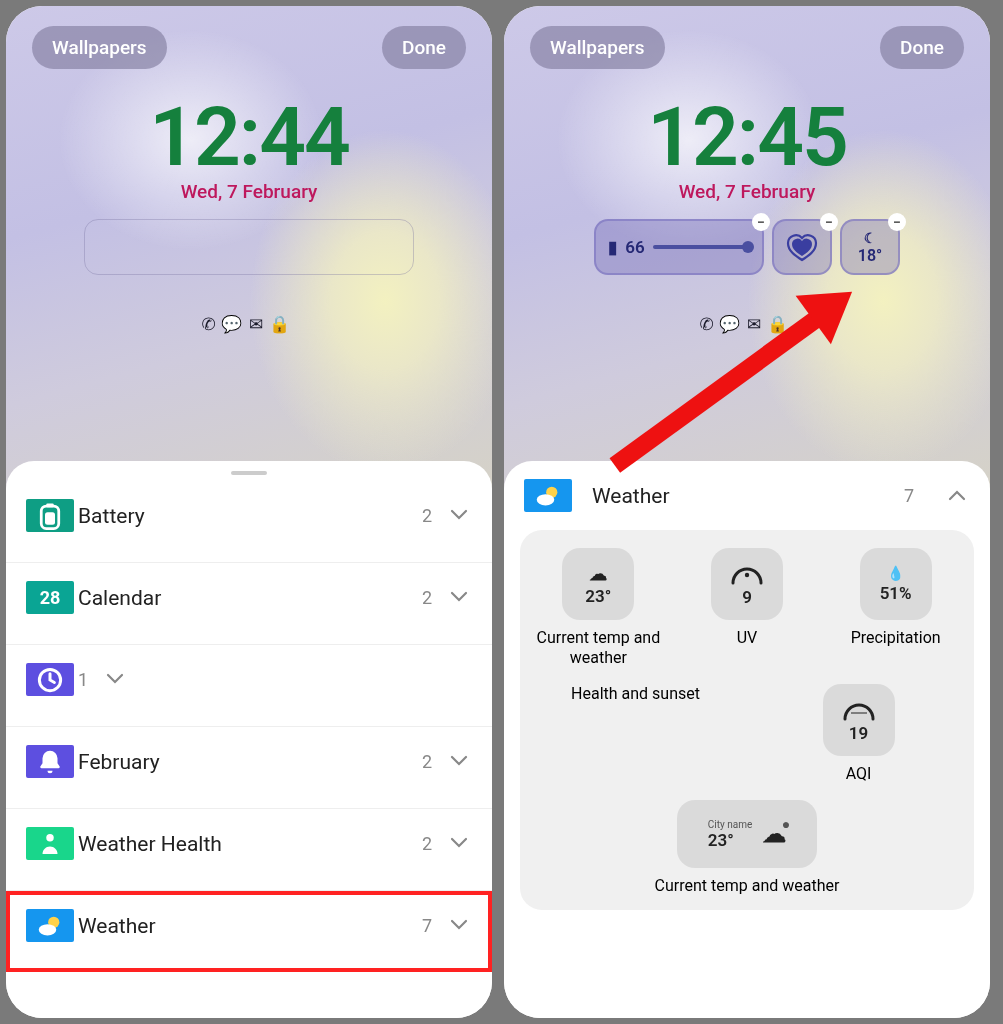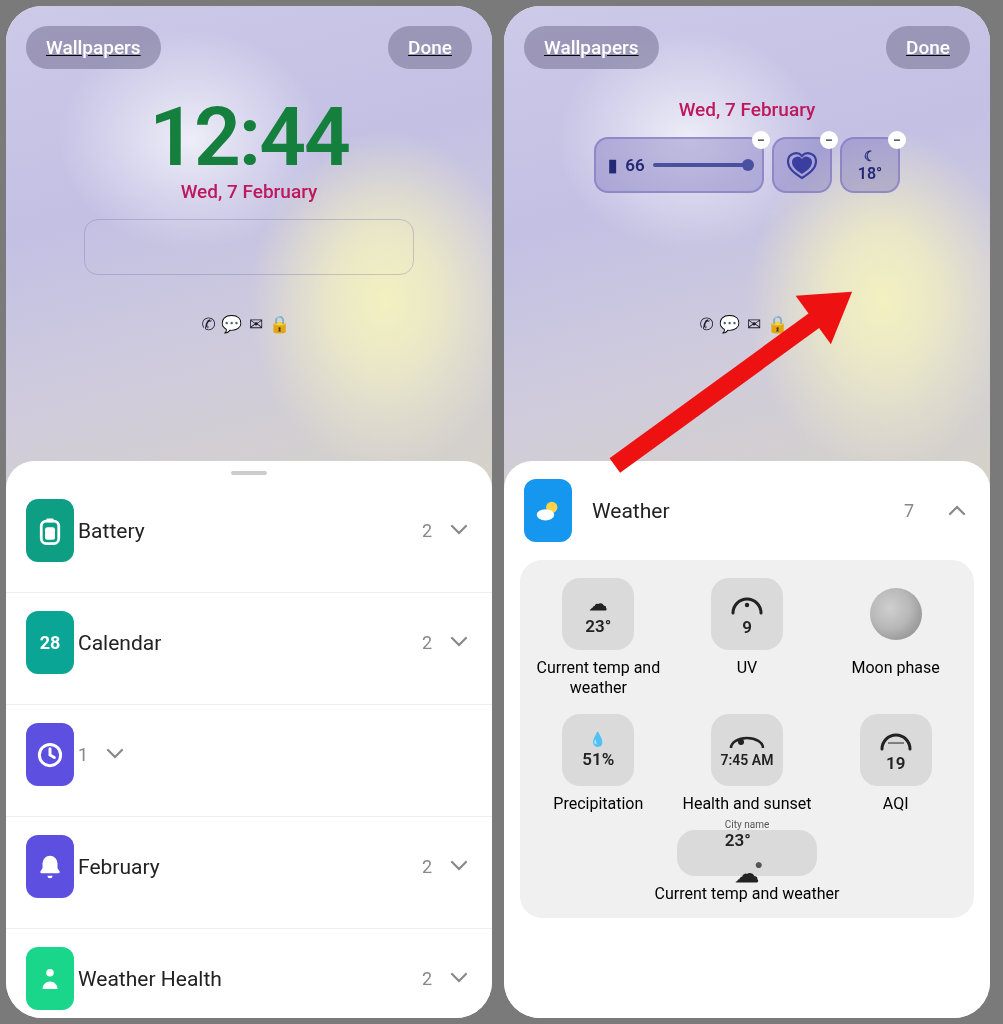--- a/index.html
+++ b/index.html
@@ -1,20 +1,20 @@
 <!DOCTYPE html>
 <html><head>
 <meta charset="utf-8">
 <style>
   *{box-sizing:border-box;margin:0;padding:0;font-family:-apple-system,BlinkMacSystemFont,"Segoe UI",Roboto,sans-serif;}
   body{background:#7a7a7a;width:1003px;height:1024px;overflow:hidden;display:flex;}
   .phone{position:relative;width:498px;height:1024px;background:#7a7a7a;padding:6px;}
   .phone-inner{position:relative;width:100%;height:100%;border-radius:36px;overflow:hidden;background:#fff;}
   .lockbg{position:absolute;top:0;left:0;right:0;height:53%;background:radial-gradient(ellipse 300px 380px at 78% 55%, #f3f1c0 0%, #eae7c8 18%, rgba(234,231,200,0) 45%), radial-gradient(ellipse 240px 200px at 38% 25%, rgba(255,255,255,.7) 0%, rgba(255,255,255,0) 55%), linear-gradient(165deg,#cdc9e8 0%,#c3c0e4 35%,#cfcbdd 60%,#d7d4c2 100%);}
-  .topbar{position:absolute;top:20px;left:0;right:0;display:flex;justify-content:space-between;padding:0 20px;z-index:5;text-decoration:underline;}
+  .topbar{position:absolute;top:20px;left:0;right:0;display:flex;justify-content:space-between;padding:0 26px;z-index:5;}
   .pill{background:rgba(130,126,160,.65);color:#fff;border:none;border-radius:22px;padding:10px 20px;font-size:19px;font-weight:500;cursor:pointer;}
   .clock-area{position:absolute;top:90px;left:0;right:0;text-align:center;z-index:4;}
   .clock-time{font-size:82px;font-weight:600;color:#15803d;letter-spacing:-2px;line-height:1;}
   .clock-date{font-size:19px;color:#be185d;margin-top:2px;font-weight:500;}
   .empty-slot{width:330px;height:56px;margin:16px auto 0;border:1.5px solid rgba(120,115,160,.35);border-radius:14px;}
   .widget-row{display:flex;gap:8px;justify-content:center;margin:16px auto 0;}
   .widget-chip{position:relative;background:rgba(110,100,180,.35);border-radius:14px;border:2px solid rgba(120,112,190,.6);height:56px;display:flex;align-items:center;justify-content:center;color:#252875;font-weight:600;}
   .widget-chip.large{width:170px;padding:0 12px;gap:8px;font-size:17px;}
   .widget-chip.small{width:60px;}
   .widget-chip .rm{position:absolute;top:-8px;right:-8px;width:18px;height:18px;border-radius:50%;background:#fff;color:#555;font-size:14px;line-height:14px;display:flex;align-items:center;justify-content:center;font-weight:700;}
@@ -23,33 +23,33 @@
   .heart-svg{width:36px;height:30px;}
   .notif-icons{position:absolute;top:308px;left:0;right:0;text-align:center;z-index:4;color:#1a1a2a;font-size:17px;letter-spacing:6px;}
   
   .sheet{position:absolute;left:0;right:0;bottom:0;background:#fff;border-top-left-radius:28px;border-top-right-radius:28px;z-index:10;}
   .sheet1{top:45%;}
   .sheet2{top:45%;}
   .grabber{width:36px;height:4px;background:#ccc;border-radius:2px;margin:10px auto 6px;}
   .list-row{display:flex;align-items:center;padding:18px 24px 30px 20px;gap:4px;border-bottom:1px solid #eee;}
   .list-row:last-child{border-bottom:none;}
   .list-row.sel{outline:4px solid #f22;outline-offset:-4px;}
-  .app-ic{width:48px;height:63px;border-radius:12px;display:flex;align-items:center;justify-content:center;flex-shrink:0;}
+  .app-ic{width:48px;height:33px;border-radius:2px;display:flex;align-items:center;justify-content:center;flex-shrink:0;}
   .app-ic svg{width:30px;height:30px;}
   .row-label{flex:1;font-size:21px;color:#222;font-weight:400;}
   .row-count{font-size:18px;color:#888;margin-right:14px;}
   .chev{color:#777;}
   
   .wh{display:flex;align-items:center;padding:18px 24px 14px 20px;gap:20px;}
   
   .wgrid-wrap{margin:4px 16px 0;background:#f0f0f0;border-radius:22px;padding:18px 8px 14px;}
   .wgrid{display:flex;flex-wrap:wrap;justify-content:space-around;gap:16px 8px;}
   .wcell{width:140px;text-align:center;}
   .wtile{width:72px;height:72px;margin:0 auto 8px;background:#dadada;border-radius:18px;display:flex;flex-direction:column;align-items:center;justify-content:center;font-weight:600;color:#222;font-size:17px;gap:2px;}
-  .wtile.wide{width:140px;height:46px;flex-direction:column;gap:10px;padding:0 13px;}
+  .wtile.wide{width:140px;height:68px;flex-direction:row;gap:10px;padding:0 13px;}
   .wtile .mini{font-size:10px;color:#555;font-weight:400;}
   .wtile svg,.wtile .glyph{display:block;}
   .wlabel{font-size:16px;color:#000000;line-height:1.25;}
   .moon{width:52px;height:52px;border-radius:50%;background:radial-gradient(circle at 38% 38%, #cfcfcf 0%, #b8b8b8 45%, #9e9e9e 70%, #8a8a8a 100%);}
   
   .arrow{position:absolute;left:590px;top:380px;z-index:50;transform:rotate(-36deg);}
   .arrow-shaft{width:260px;height:18px;background:#e11;}
   .arrow-head{position:absolute;right:-34px;top:-22px;width:0;height:0;border-left:48px solid #e11;border-top:30px solid transparent;border-bottom:30px solid transparent;}
 </style>
 </head>
@@ -158,20 +158,21 @@
 </div>
 
 <div class="phone">
   <div class="phone-inner">
     <div class="lockbg"></div>
     <div class="topbar">
       <button class="pill">Wallpapers</button>
       <button class="pill">Done</button>
     </div>
     <div class="clock-area">
+      <div class="clock-time">12:45</div>
       <div class="clock-date">Wed, 7 February</div>
       <div class="widget-row">
         <div class="widget-chip large">
           <span>▮</span>
           <span>66</span>
           <div class="slider"></div>
           <div class="rm">−</div>
         </div>
         <div class="widget-chip small">
           <svg class="heart-svg" viewBox="0 0 36 30">
@@ -219,40 +220,27 @@
             <div class="wtile">
               <svg width="38" height="24" viewBox="0 0 38 24">
                   <path d="M5 22a14 14 0 0 1 28 0" fill="none" stroke="#222" stroke-width="3" stroke-linecap="round"></path>
                   <circle cx="19" cy="14" r="2.2" fill="#222"></circle>
                 </svg>
               <span>9</span>
             </div>
             <div class="wlabel">UV</div>
           </div>
           <div class="wcell">
-            <div class="wtile" style="background:transparent;padding:0;">
-                <div class="moon"></div>
-              </div>
-            <div class="wlabel">Moon phase</div>
-          </div>
-          <div class="wcell">
             <div class="wtile">
               <span class="glyph" style="font-size:14px;">💧</span>
               <span>51%</span>
             </div>
             <div class="wlabel">Precipitation</div>
           </div>
           <div class="wcell">
-            <div class="wtile">
-              <svg width="40" height="18" viewBox="0 0 40 18">
-                  <path d="M4 16a16 10 0 0 1 32 0" fill="none" stroke="#222" stroke-width="2.5"></path>
-                  <circle cx="14" cy="10" r="3" fill="#222"></circle>
-                </svg>
-              <span style="font-size:14px">7:45 AM</span>
-            </div>
             <div class="wlabel">Health and sunset</div>
           </div>
           <div class="wcell">
             <div class="wtile">
               <svg width="38" height="24" viewBox="0 0 38 24">
                   <path d="M5 22a14 14 0 0 1 28 0" fill="none" stroke="#222" stroke-width="3" stroke-linecap="round"></path>
                   <line x1="11" y1="16" x2="27" y2="16" stroke="#222" stroke-width="1"></line>
                 </svg>
               <span>19</span>
             </div>

